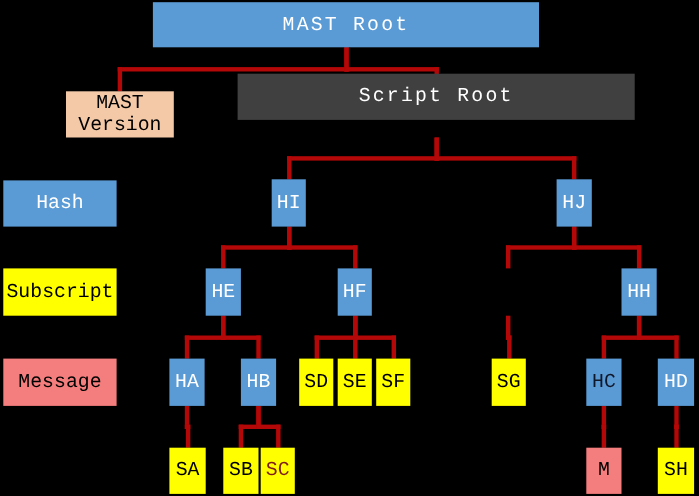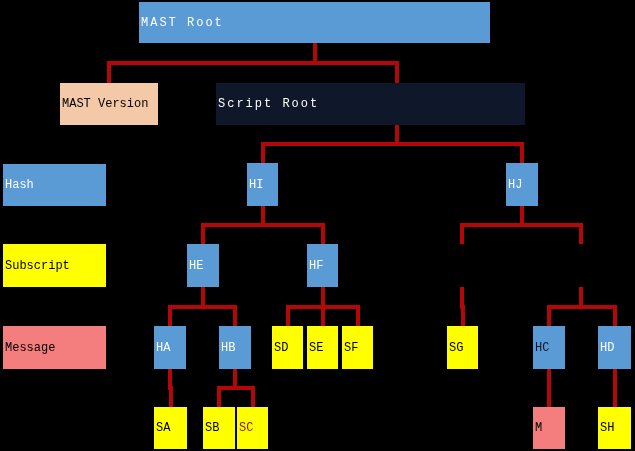--- a/index.html
+++ b/index.html
@@ -11,23 +11,23 @@
     position: relative;
     width: 635px;
     height: 451px;
     overflow: hidden;
     font-family: "Liberation Mono", "DejaVu Sans Mono", monospace;
   }
   .node {
     position: absolute;
     display: flex;
     align-items: center;
-    justify-content: flex-start;
+    justify-content: center;
     text-align: center;
-    font-size: 12px;
+    font-size: 18px;
     line-height: 20px;
     box-sizing: border-box;
   }
   
   [data-name="node-mast_root"] .node-label,
   [data-name="node-script_root"] .node-label {
     letter-spacing: 2px;
   }
   .edge-group {
     position: absolute;
@@ -153,40 +153,43 @@
       <div class="edge-seg" data-name="connector-segment" style="left: 613px; top: 369px; width: 4px; height: 21px; background: rgb(180, 7, 7);"></div>
       <div class="edge-seg" data-name="connector-segment" style="left: 613px; top: 386px; width: 4px; height: 4px; background: rgb(180, 7, 7);"></div>
       <div class="edge-seg" data-name="connector-segment" style="left: 613px; top: 386px; width: 4px; height: 21px; background: rgb(180, 7, 7);"></div>
     </div>
     <div class="node node-hash" data-name="node-mast_root" style="left: 139px; top: 2px; width: 351px; height: 41px; background: rgb(91, 155, 213); color: rgb(255, 255, 255);">
       <span class="node-label" data-name="node-label">MAST Root</span>
     </div>
     <div class="node node-version" data-name="node-mast_version" style="left: 60px; top: 83px; width: 98px; height: 42px; background: rgb(243, 201, 168); color: rgb(0, 0, 0);">
       <span class="node-label" data-name="node-label">MAST Version</span>
     </div>
-    <div class="node node-hash" data-name="node-script_root" style="left: 216px; top: 83px; width: 309px; height: 42px; background: #0f172a; color: rgb(255, 255, 255);">
+    <div class="node node-hash" data-name="node-script_root" style="left: 216px; top: 67px; width: 361px; height: 42px; background: #404040; color: rgb(255, 255, 255);">
       <span class="node-label" data-name="node-label">Script Root</span>
     </div>
     <div class="node node-hash" data-name="node-legend_hash" style="left: 3px; top: 164px; width: 103px; height: 42px; background: rgb(91, 155, 213); color: rgb(255, 255, 255);">
       <span class="node-label" data-name="node-label">Hash</span>
     </div>
     <div class="node node-hash" data-name="node-hi" style="left: 247px; top: 163px; width: 31px; height: 43px; background: rgb(91, 155, 213); color: rgb(255, 255, 255);">
       <span class="node-label" data-name="node-label">HI</span>
     </div>
     <div class="node node-hash" data-name="node-hj" style="left: 506px; top: 163px; width: 32px; height: 43px; background: rgb(91, 155, 213); color: rgb(255, 255, 255);">
       <span class="node-label" data-name="node-label">HJ</span>
     </div>
     <div class="node node-subscript" data-name="node-legend_subscript" style="left: 3px; top: 244px; width: 103px; height: 43px; background: rgb(255, 255, 0); color: rgb(0, 0, 0);">
       <span class="node-label" data-name="node-label">Subscript</span>
     </div>
     <div class="node node-hash" data-name="node-he" style="left: 187px; top: 244px; width: 32px; height: 43px; background: rgb(91, 155, 213); color: rgb(255, 255, 255);">
       <span class="node-label" data-name="node-label">HE</span>
     </div>
     <div class="node node-hash" data-name="node-hf" style="left: 307px; top: 244px; width: 31px; height: 43px; background: rgb(91, 155, 213); color: rgb(255, 255, 255);">
       <span class="node-label" data-name="node-label">HF</span>
+    </div>
+    <div class="node node-hash" data-name="node-hh" style="left: 565px; top: 244px; width: 32px; height: 43px; background: rgb(91, 155, 213); color: rgb(255, 255, 255);">
+      <span class="node-label" data-name="node-label">HH</span>
     </div>
     <div class="node node-message" data-name="node-legend_message" style="left: 3px; top: 326px; width: 103px; height: 43px; background: rgb(244, 125, 125); color: rgb(0, 0, 0);">
       <span class="node-label" data-name="node-label">Message</span>
     </div>
     <div class="node node-hash" data-name="node-ha" style="left: 154px; top: 326px; width: 32px; height: 43px; background: rgb(91, 155, 213); color: rgb(255, 255, 255);">
       <span class="node-label" data-name="node-label">HA</span>
     </div>
     <div class="node node-hash" data-name="node-hb" style="left: 219px; top: 326px; width: 32px; height: 43px; background: rgb(91, 155, 213); color: rgb(255, 255, 255);">
       <span class="node-label" data-name="node-label">HB</span>
     </div>

